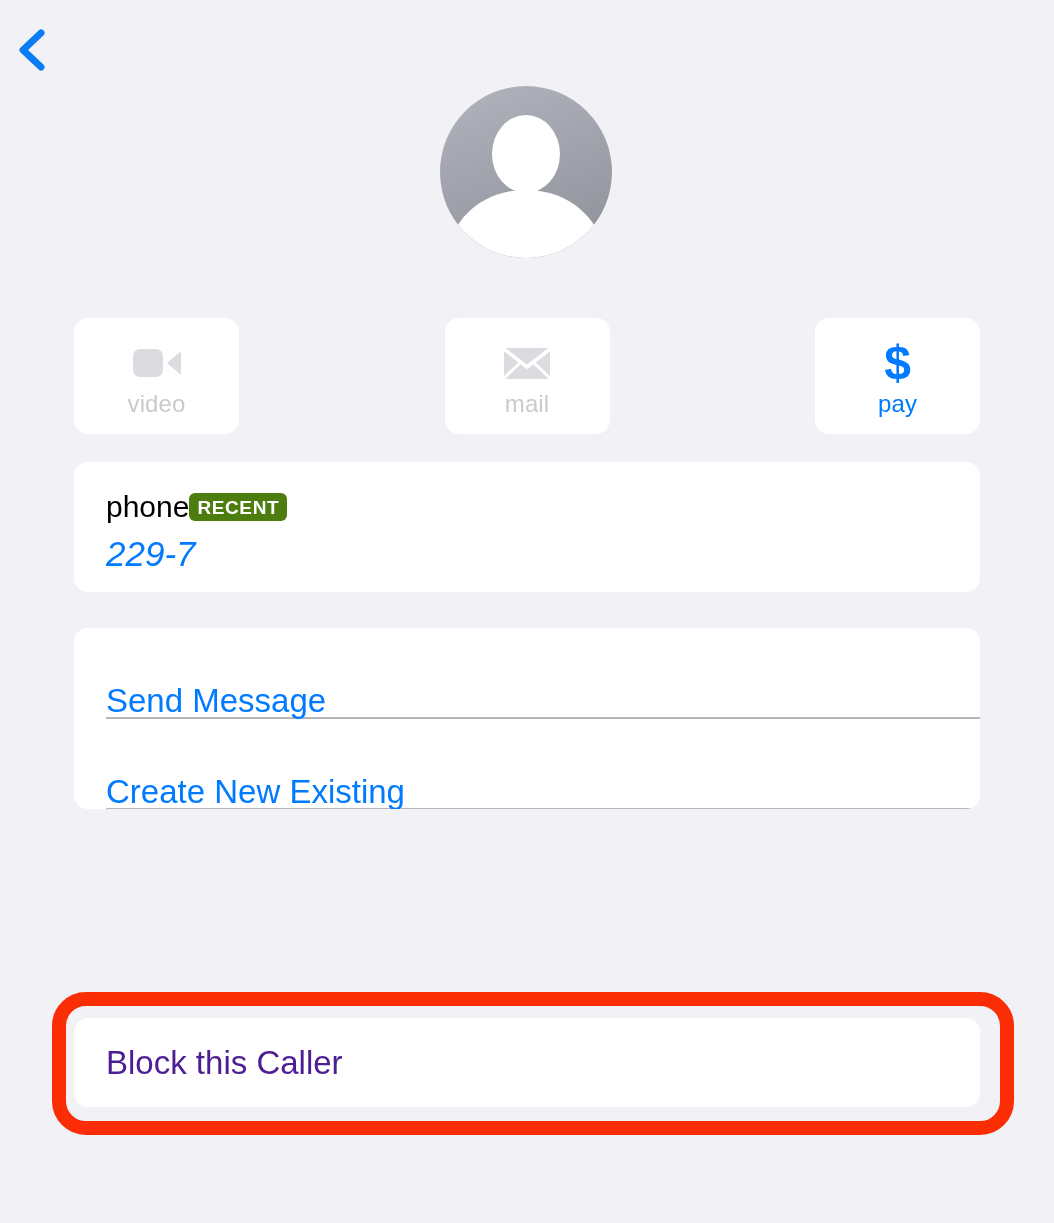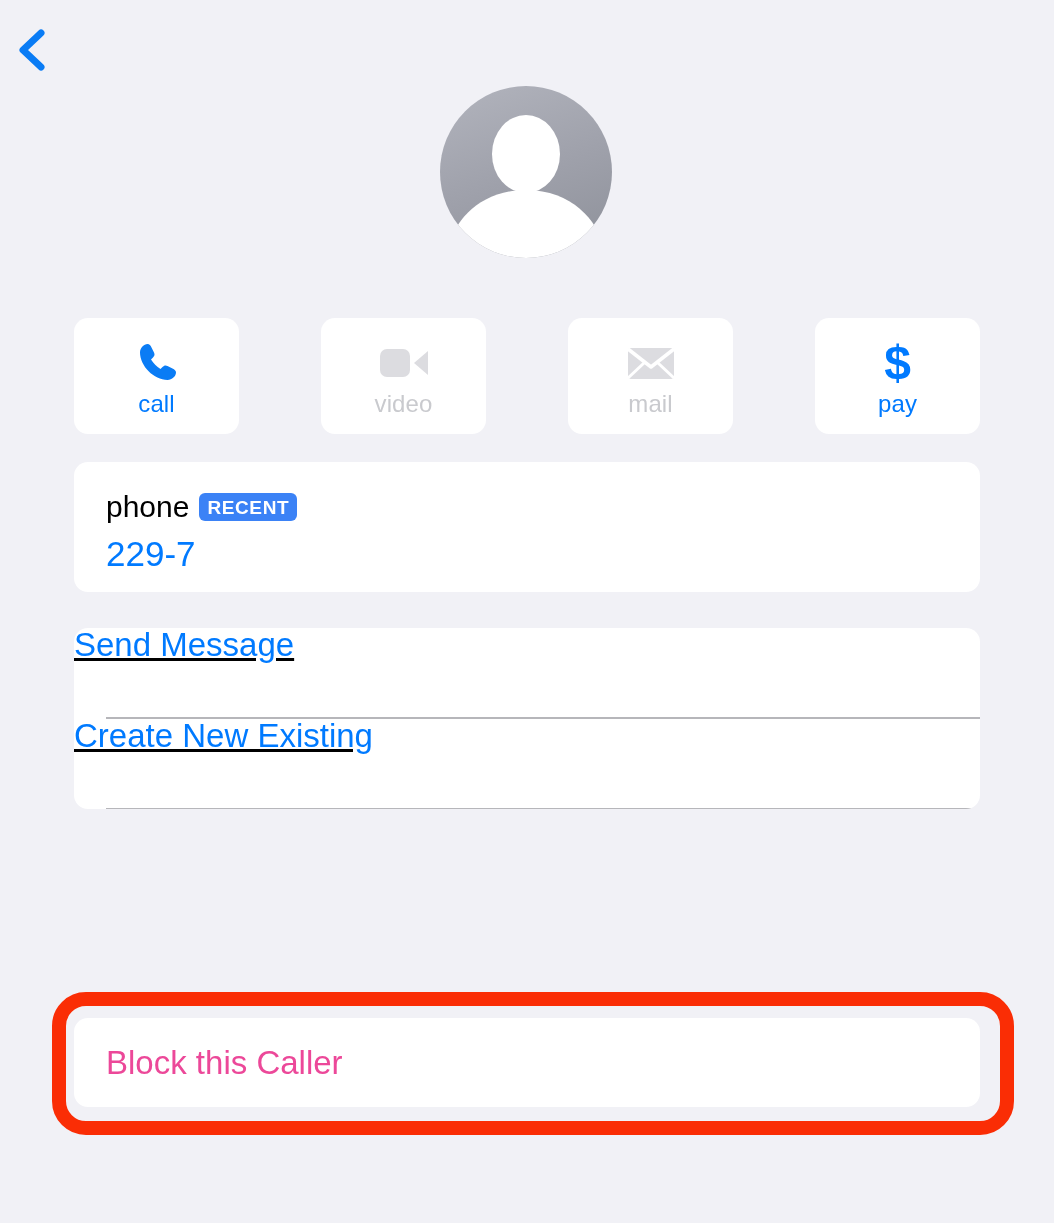--- a/index.html
+++ b/index.html
@@ -110,65 +110,65 @@
     background: #ffffff;
     border-radius: 14px;
     cursor: pointer;
   }
   .phone-label-row {
     position: absolute;
     left: 32px;
     top: 30px;
     display: flex;
     align-items: center;
-    gap: 10px;
   }
   .phone-label {
     font-size: 30px;
     color: #000000;
     line-height: 1;
   }
   .recent-badge {
     display: inline-block;
-    background: #3b82f6;
+    background: #4d7c0f;
     color: #ffffff;
     font-size: 19px;
     font-weight: bold;
     letter-spacing: 0.6px;
     border-radius: 6px;
     padding: 5px 8px 4px 8px;
     line-height: 1;
   }
   .phone-number {
     position: absolute;
     left: 32px;
     top: 74px;
     font-size: 35px;
     color: #007aff;
     line-height: 1;
+    font-style: italic;
   }
 
   
   .list-card {
     position: absolute;
     left: 74px;
     top: 628px;
     width: 906px;
     background: #ffffff;
     border-radius: 14px;
     overflow: hidden;
   }
   .list-row {
     height: 89px;
     display: flex;
-    align-items: flex-start;
+    align-items: flex-end;
+    padding-left: 32px;
     box-sizing: border-box;
     cursor: pointer;
     position: relative;
-    text-decoration: underline;
   }
   .list-row-label {
     font-size: 33px;
     color: #007aff;
     line-height: 1;
   }
   .separator {
     height: 1px;
     background: #b6b6ba;
     margin-left: 32px;
@@ -184,21 +184,21 @@
     background: #ffffff;
     border-radius: 14px;
     display: flex;
     align-items: center;
     padding-left: 32px;
     box-sizing: border-box;
     cursor: pointer;
   }
   .block-label {
     font-size: 33px;
-    color: #ec4899;
+    color: #4c1d95;
     line-height: 1;
   }
   .highlight-ring {
     position: absolute;
     left: 52px;
     top: 992px;
     width: 962px;
     height: 143px;
     border: 14px solid #fa2d05;
     border-radius: 34px;
@@ -226,28 +226,20 @@
       <svg width="172" height="172" viewBox="0 0 172 172">
         <ellipse cx="86" cy="68" rx="34" ry="39" fill="#ffffff"></ellipse>
         <path d="M86 104 C 132 104 158 136 162 158 C 142 172 114 174 86 174 C 58 174 30 172 10 158 C 14 136 40 104 86 104 Z" fill="#ffffff"></path>
       </svg>
     </span>
   </div>
 
   <div class="actions-row">
 
 
-    <div class="action-card">
-      <div class="action-icon">
-        <svg width="46" height="46" viewBox="0 0 46 46">
-          <path d="M13.5 4 C 10 4 6 8 6 12.5 C 6 26 20 40 33.5 40 C 38 40 42 36 42 32.5 C 42 30.5 40.5 29.5 38.5 28.5 L 33.5 26 C 31.5 25 30 25.5 28.5 27 L 26.5 29 C 22.5 26.5 19.5 23.5 17 19.5 L 19 17.5 C 20.5 16 21 14.5 20 12.5 L 17.5 7.5 C 16.5 5.5 15.5 4 13.5 4 Z" fill="#0a7cf5"></path>
-        </svg>
-      </div>
-      <div class="action-label">call</div>
-    </div>
 
     <div class="action-card disabled">
       <div class="action-icon">
         <svg width="52" height="38" viewBox="0 0 52 38">
           <rect x="2" y="5" width="30" height="28" rx="7" fill="#dcdce0"></rect>
           <path d="M36 19 L 50 7 L 50 31 Z" fill="#dcdce0"></path>
         </svg>
       </div>
       <div class="action-label">video</div>
     </div>

